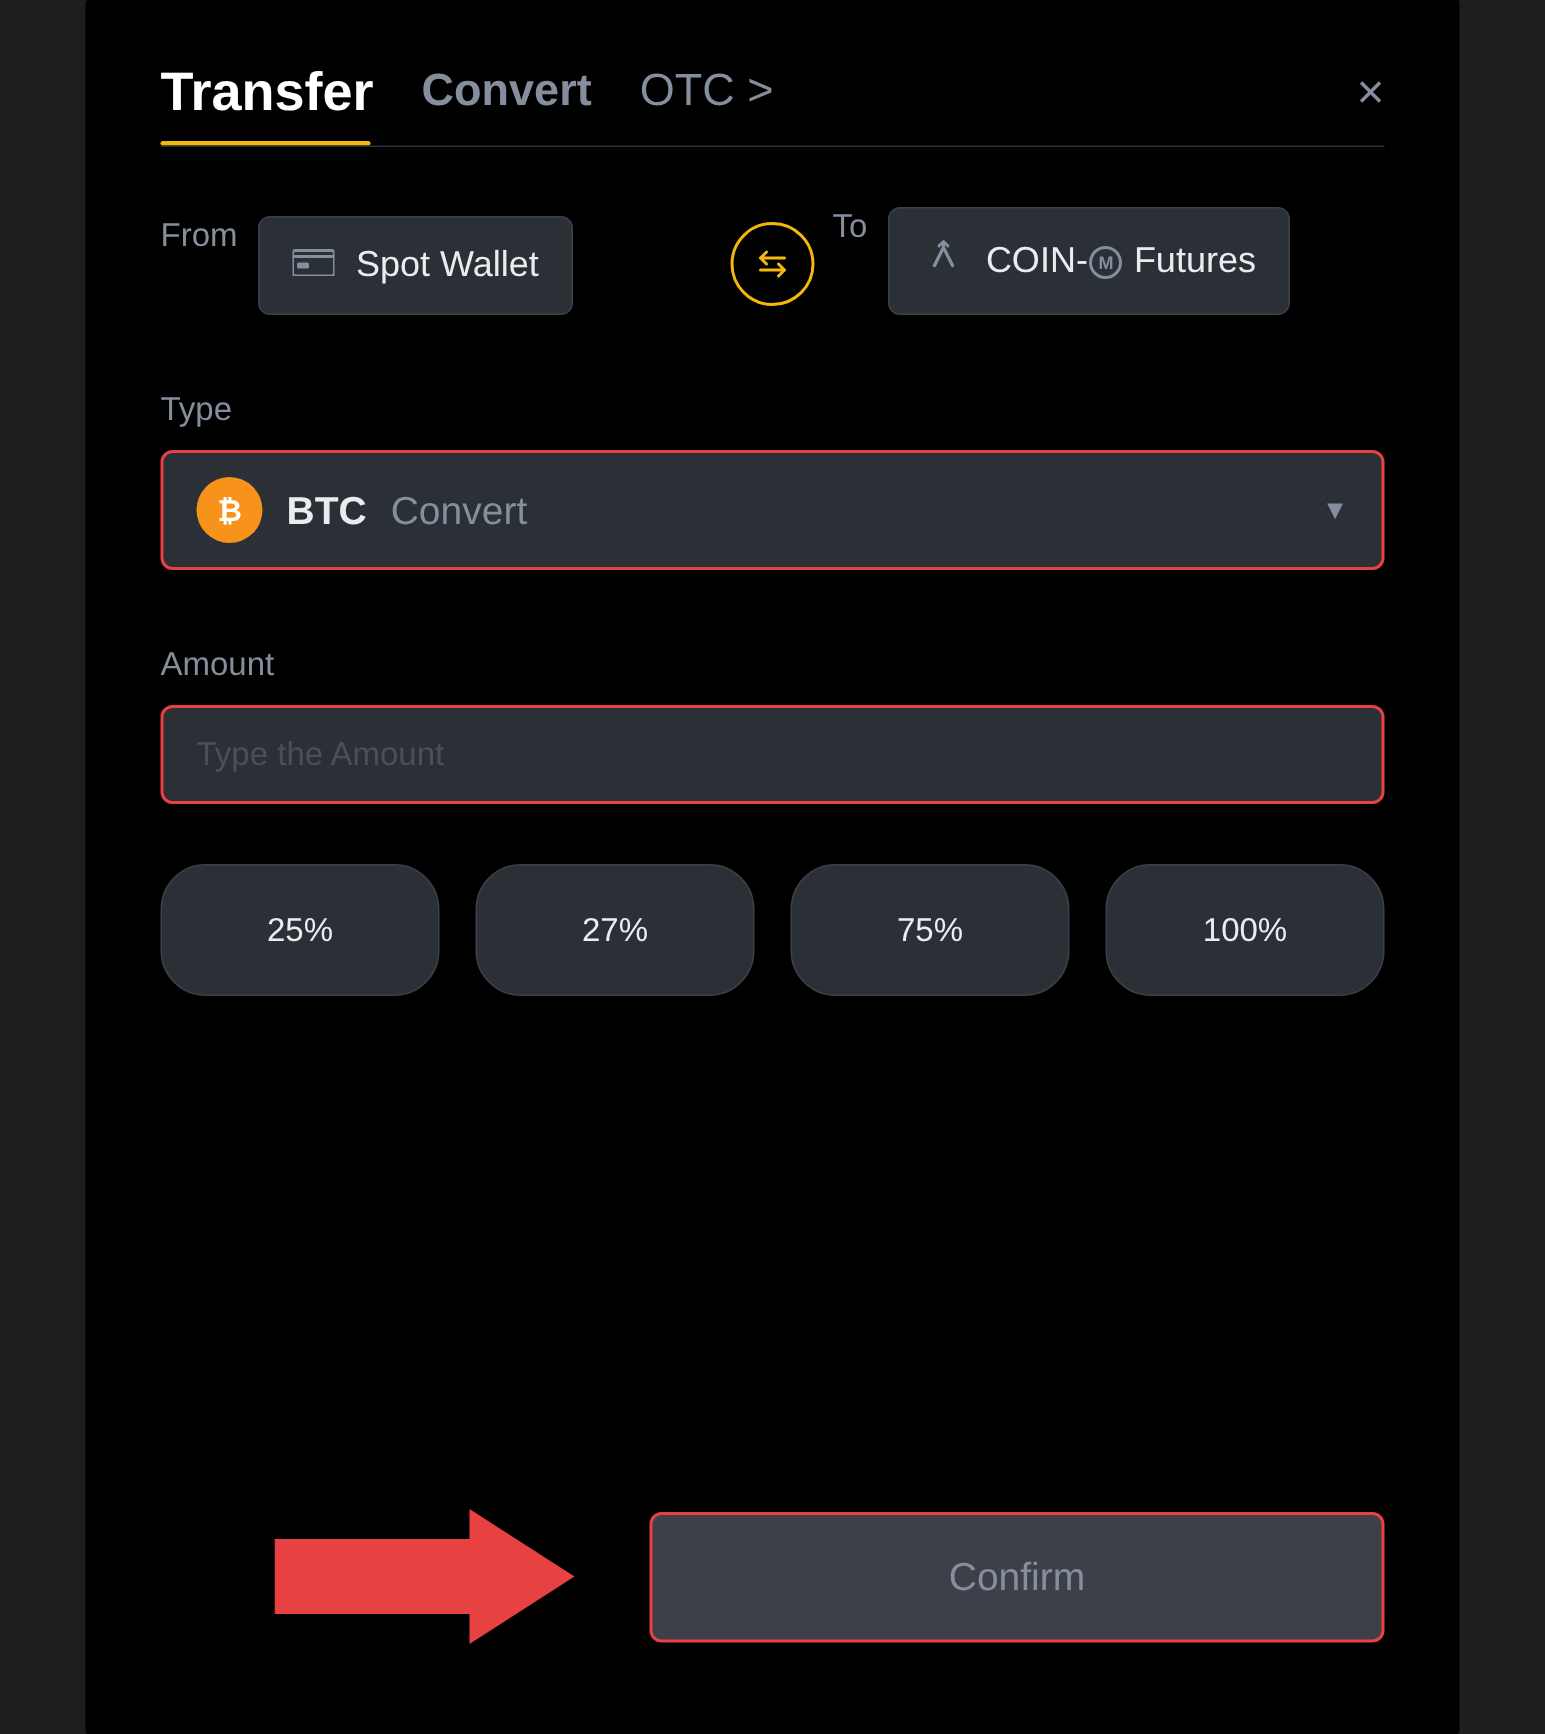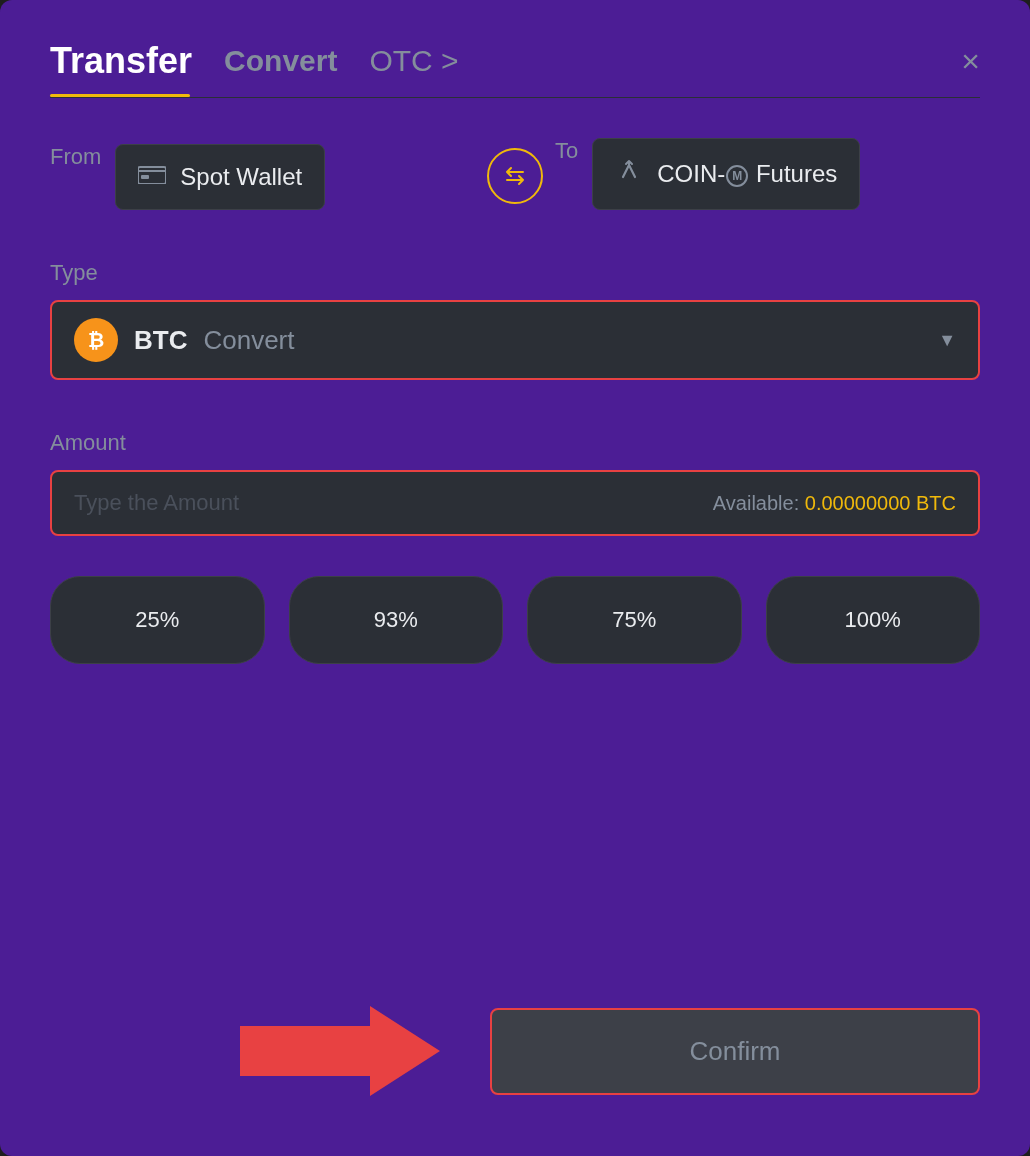--- a/index.html
+++ b/index.html
@@ -7,24 +7,24 @@
     body {
       background: #1e1e1e;
       display: flex;
       justify-content: center;
       align-items: center;
       min-height: 100vh;
       font-family: -apple-system, BlinkMacSystemFont, 'Segoe UI', sans-serif;
     }
 
     .modal {
-      background: #4c1d95;
-      width: 1030px;
+      background: #000000;
+      width: 916px;
       min-height: 1156px;
-      border-radius: 12px;
+      border-radius: 2px;
       padding: 40px 50px 60px 50px;
       position: relative;
       display: flex;
       flex-direction: column;
     }
 
     
     .header {
       display: flex;
       align-items: center;
@@ -358,32 +358,26 @@
       <span class="coin-symbol">BTC</span>
       <span class="coin-name">Convert</span>
       <span class="chevron">▼</span>
     </div>
   </div>
 
   <div class="amount-section">
     <div class="section-label">Amount</div>
     <div class="amount-box">
       <input class="amount-input" type="text" placeholder="Type the Amount" style="">
-      <span class="available-text">
-        <span>Available:</span>
-        <span class="available-amount">
-          <span>0.00000000</span> <span>BTC</span>
-        </span>
-      </span>
     </div>
   </div>
 
   <div class="pct-row">
     <button class="pct-btn">25%</button>
-    <button class="pct-btn">93%</button>
+    <button class="pct-btn">27%</button>
     <button class="pct-btn">75%</button>
     <button class="pct-btn">100%</button>
   </div>
 
   <div class="bottom-area">
 
     <div class="arrow-container">
       <svg width="200" height="90" viewBox="0 0 200 90">
         <polygon points="0,20 130,20 130,0 200,45 130,90 130,70 0,70" fill="#e84142"></polygon>
       </svg>

